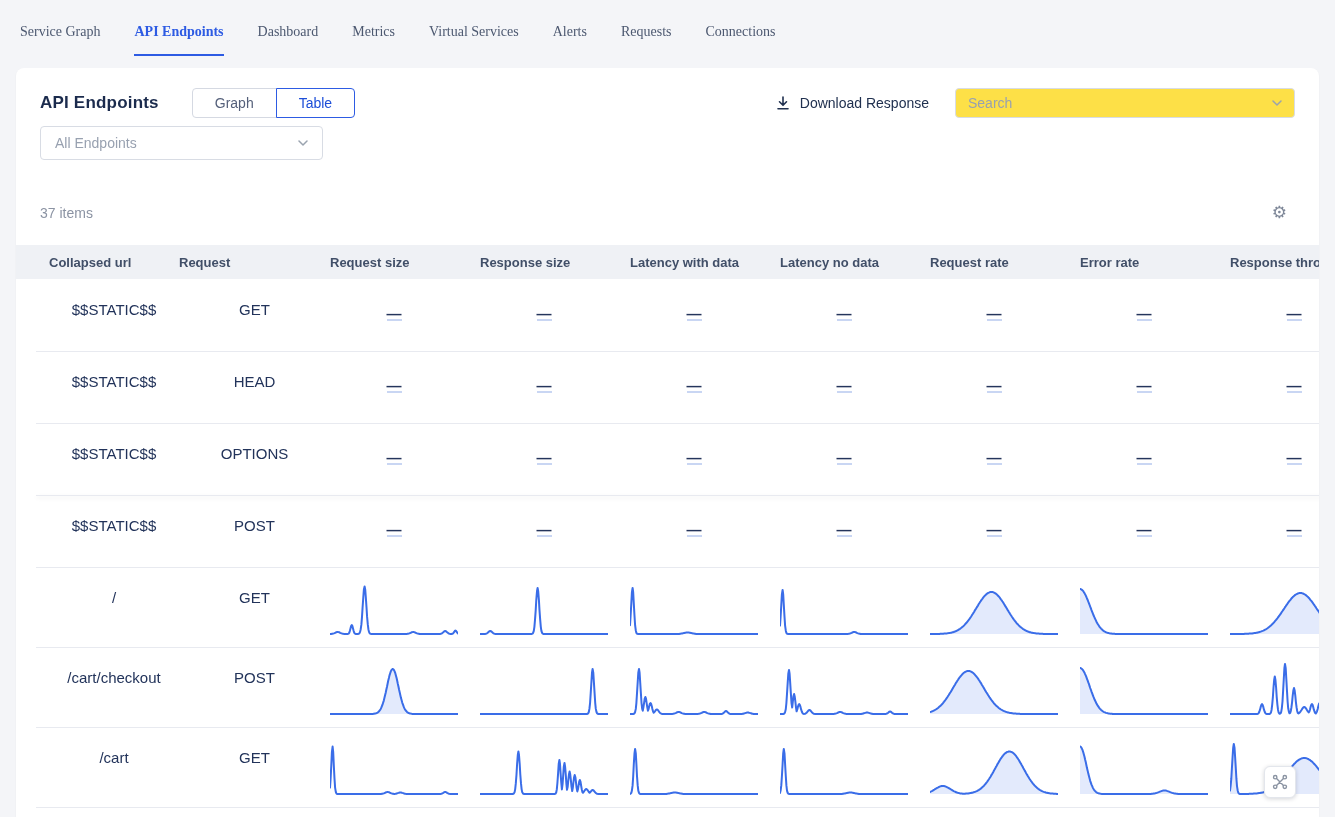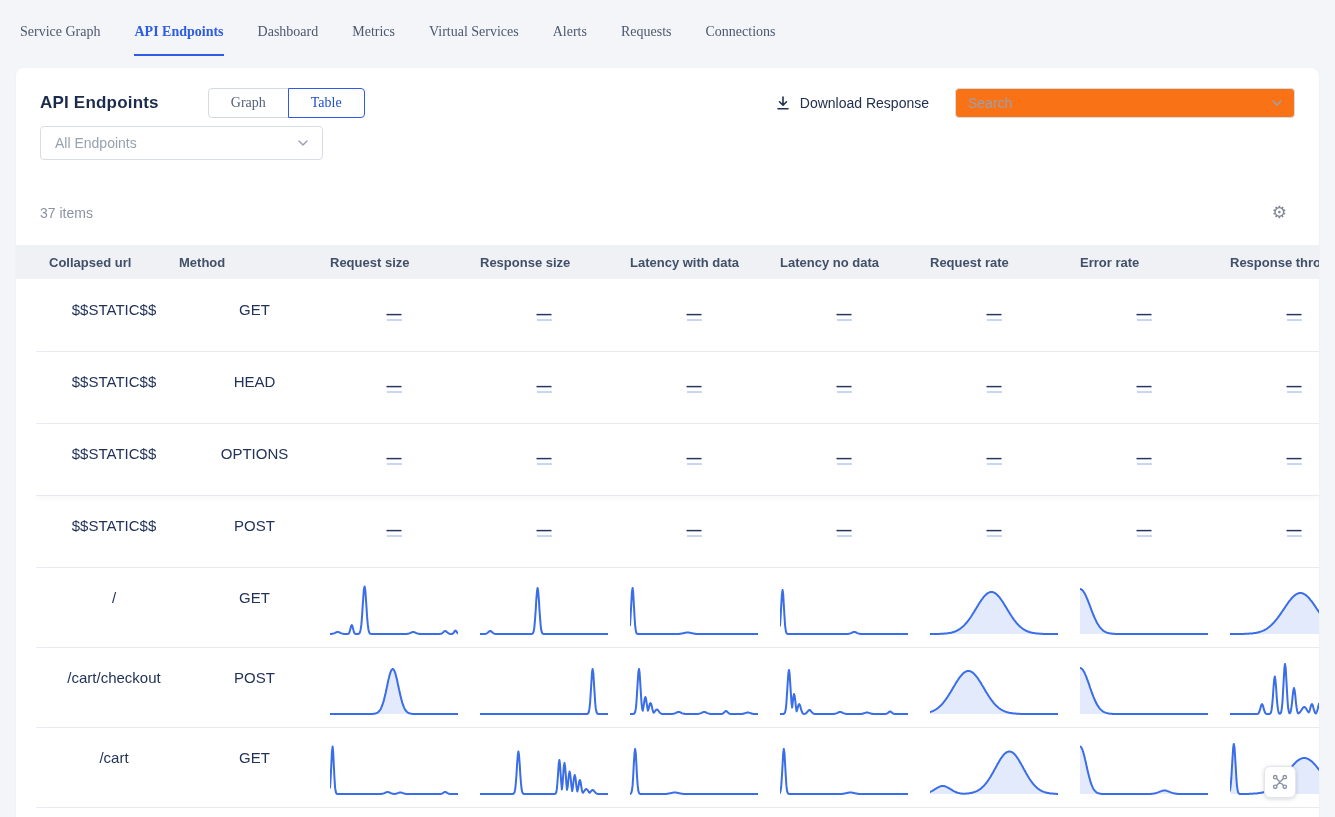--- a/index.html
+++ b/index.html
@@ -26,34 +26,34 @@
   .card {
     position:absolute; left:16px; top:68px; width:1303px; height:760px;
     background:#fff; border-radius:8px;
     box-shadow:0 1px 2px rgba(16,24,40,.06);
   }
   .panel-head {
     position:absolute; top:20px; left:24px; right:24px;
     display:flex; align-items:center;
   }
   .panel-title { font-size:17px; font-weight:700; color:#1b2b4d; letter-spacing:.2px; }
-  .view-toggle { display:flex; margin-left:49px;font-family:Liberation Serif, serif; }
+  .view-toggle { display:flex; margin-left:33px; }
   .toggle-btn {
     height:30px; padding:0 22px; background:#fff; border:1px solid #d5d9e2;
     font-size:14px; color:#55607a; cursor:pointer; font-family:inherit;
   }
   .toggle-btn:first-child { border-radius:4px 0 0 4px; }
   .toggle-btn:last-child  { border-radius:0 4px 4px 0; margin-left:-1px; }
   .toggle-btn.selected { border-color:#2d5be3; color:#1d4ed8; position:relative; z-index:1; }
   .head-right { margin-left:auto; display:flex; align-items:center; gap:26px; }
   .download-link { display:flex; align-items:center; gap:9px; cursor:pointer; }
   .download-link span { font-size:14px; color:#20304f; }
   .search-box {
     width:340px; height:30px; border:1px solid #d8dce4; border-radius:4px;
-    background:#f97316; display:flex; align-items:center; padding:0 12px; gap:8px;
+    background:#fde047; display:flex; align-items:center; padding:0 12px; gap:8px;
   }
   .search-box input {
     border:none; outline:none; flex:1; font-size:14px; font-family:inherit; color:#33415e;
     background:transparent;
   }
   .search-box input::placeholder { color:#98a1b0; }
 
   .filter-select {
     position:absolute; top:58px; left:24px; width:283px; height:30px;
     border:1px solid #d8dce4; border-radius:4px; background:#fff;
@@ -157,21 +157,21 @@
 
   <div class="items-row">
     <span class="items-count">37 items</span>
     <span class="gear">⚙</span>
   </div>
 
   <div class="table-viewport">
     <div class="t-inner">
       <div class="t-head" id="t-head">
           <span class="hcell">Collapsed url</span>
-          <span class="hcell">Method</span>
+          <span class="hcell">Request</span>
           <span class="hcell">Request size</span>
           <span class="hcell">Response size</span>
           <span class="hcell">Latency with data</span>
           <span class="hcell">Latency no data</span>
           <span class="hcell">Request rate</span>
           <span class="hcell">Error rate</span>
           <span class="hcell">Response throughput</span>
         </div>
       <div id="t-body">
           <div class="t-row dash-row first">

